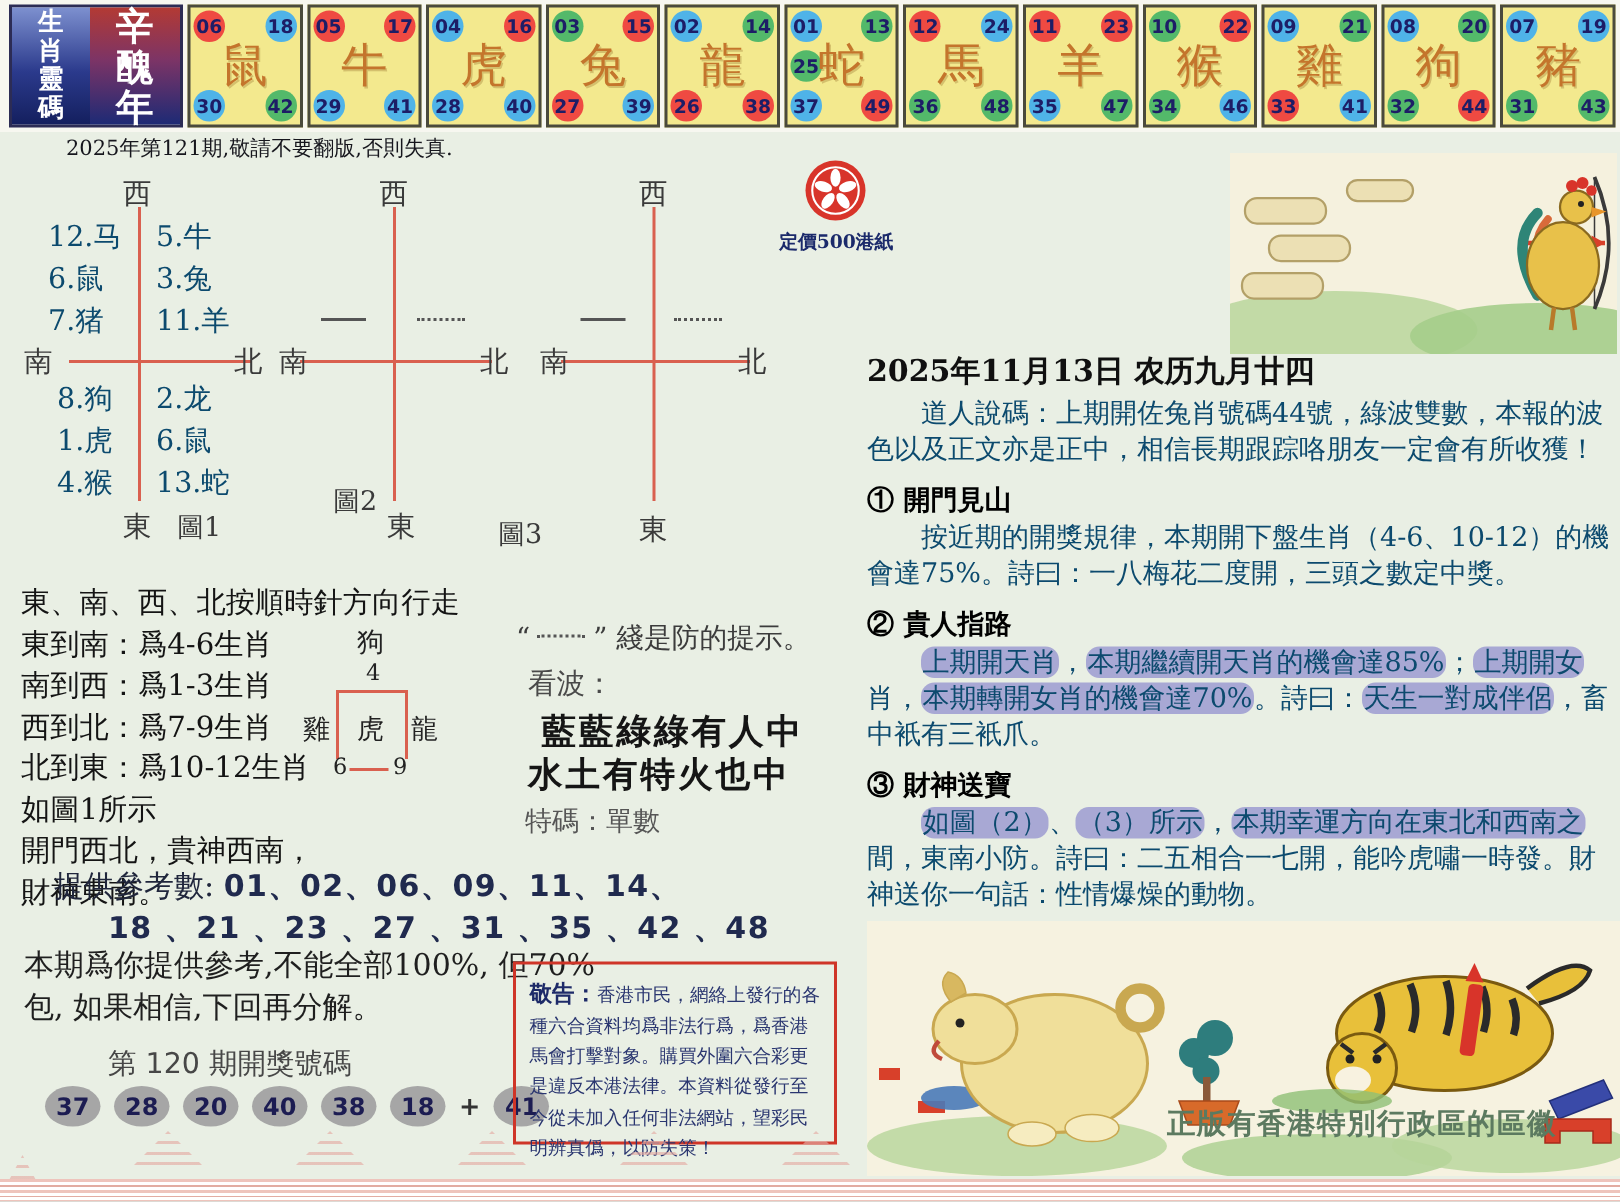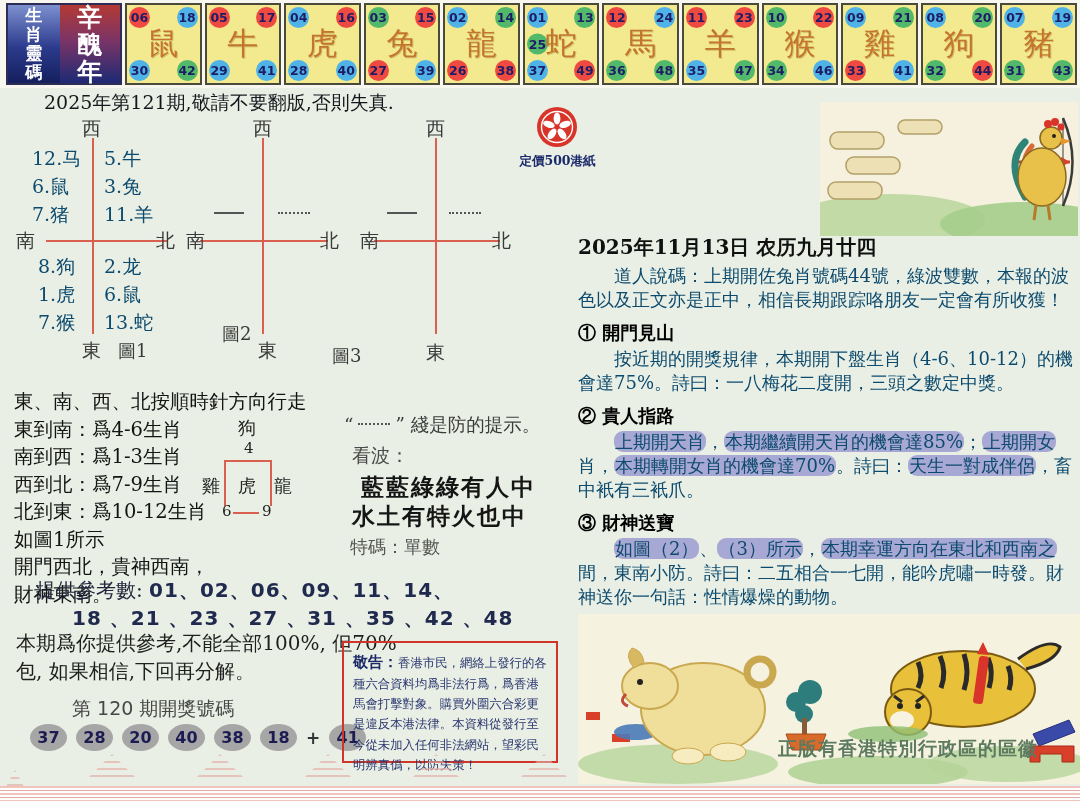--- a/index.html
+++ b/index.html
@@ -18,21 +18,21 @@
   #zodiac-row{flex:1;display:flex;gap:3px;}
   .zcell{flex:1;position:relative;background:#f3e98e;border:2px solid #4a4a3c;box-sizing:border-box;}
   .zanimal{position:absolute;left:50%;top:50%;transform:translate(-50%,-50%);
            font-size:31px;color:#c4752c;text-shadow:1px 1px 0 rgba(120,70,10,.25);}
   .znum{position:absolute;width:21px;height:21px;border-radius:50%;display:flex;align-items:center;
         justify-content:center;font:bold 12.5px "DejaVu Sans","Liberation Sans",sans-serif;color:#1d1d66;}
   .c-red{background:#ef4a42;}.c-blue{background:#4fb3e8;}.c-green{background:#53b96a;}
   .pos-tl{left:2px;top:2px}.pos-tr{right:2px;top:2px}.pos-bl{left:2px;bottom:2px}
   .pos-br{right:2px;bottom:2px}.pos-ml{left:2px;top:50%;transform:translateY(-50%);}
   
-  .headerline{position:absolute;left:44px;top:90px;font-size:19px;color:#16161d;}
+  .headerline{position:absolute;left:44px;top:90px;font-size:14px;color:#16161d;}
   
   .compass{position:absolute;}
   .cx-v{position:absolute;width:2px;background:#d9604f;}
   .cx-h{position:absolute;height:2px;background:#d9604f;}
   .clabel{position:absolute;font-size:19px;color:#3a3a3a;}
   .ccap{position:absolute;font-size:18px;color:#3a3a3a;}
   .qlist{position:absolute;font-size:19px;line-height:28px;color:#0c4a6e;}
   .mark-solid{position:absolute;width:30px;border-top:2px solid #555;}
   .mark-dotted{position:absolute;width:32px;border-top:2px dotted #555;}
   
@@ -218,21 +218,21 @@
         <div>7.猪</div>
       </div>
     <div class="qlist" style="left:88px;top:28px;">
         <div>5.牛</div>
         <div>3.兔</div>
         <div>11.羊</div>
       </div>
     <div class="qlist" style="left:22px;top:136px;">
         <div>8.狗</div>
         <div>1.虎</div>
-        <div>7.猴</div>
+        <div>4.猴</div>
       </div>
     <div class="qlist" style="left:88px;top:136px;">
         <div>2.龙</div>
         <div>6.鼠</div>
         <div>13.蛇</div>
       </div>
     <span class="clabel" style="left:66px;top:222px;">東</span>
     <span class="ccap" style="left:102px;top:223px;">圖1</span>
   </div>
 

